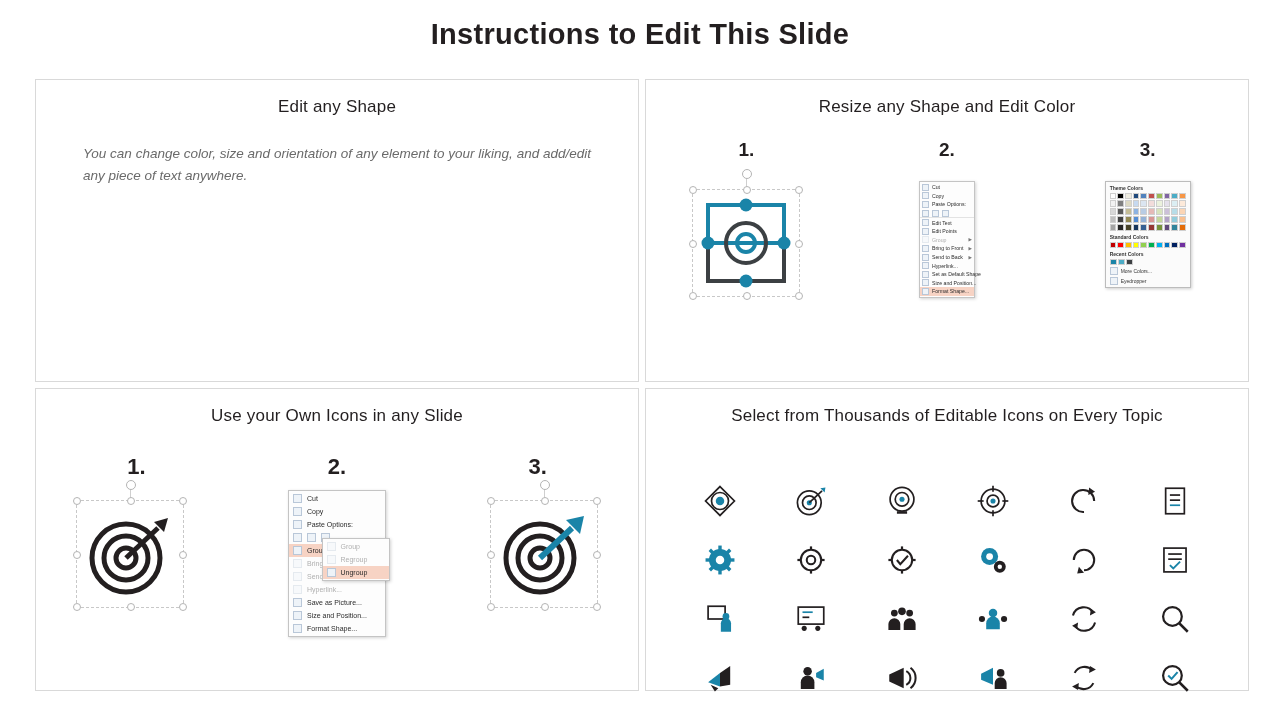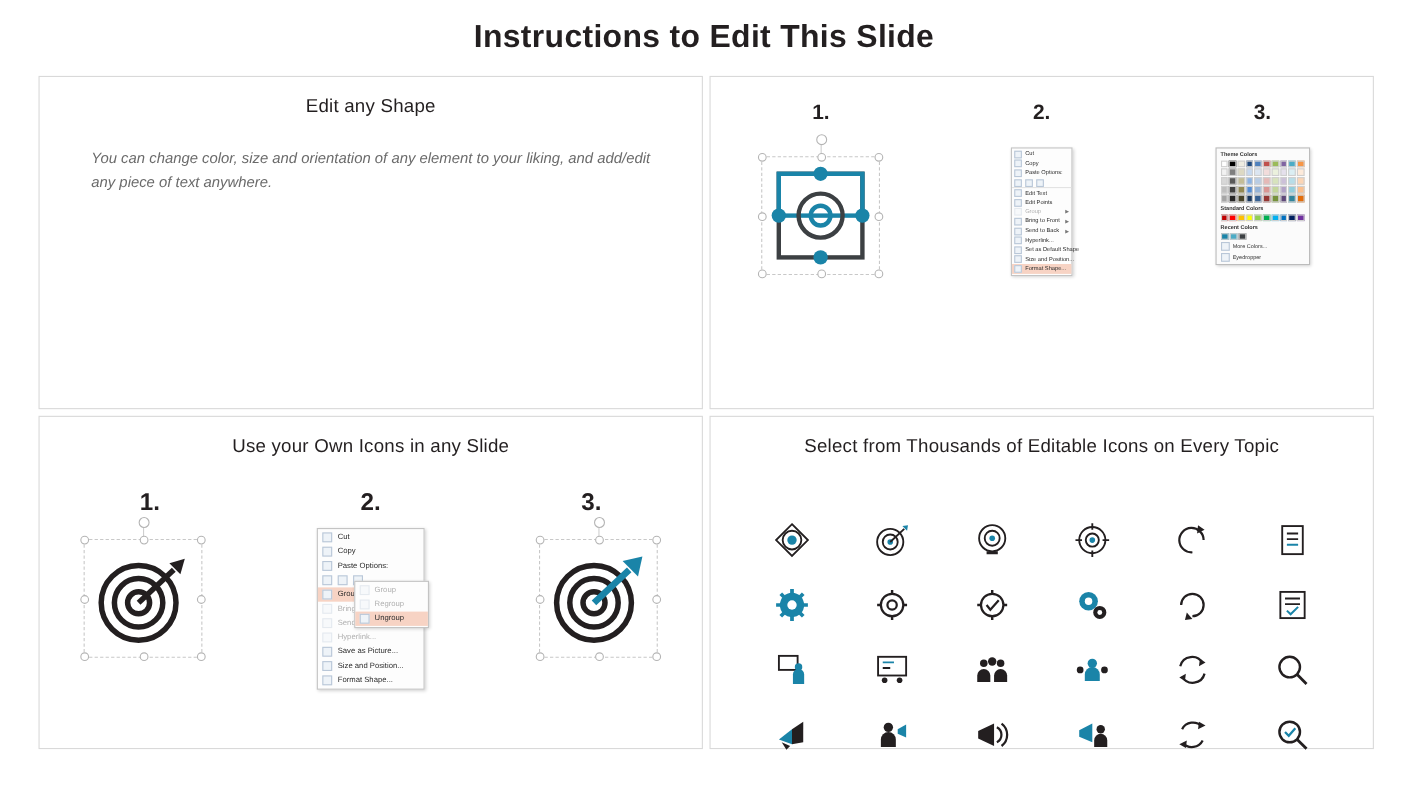--- a/index.html
+++ b/index.html
@@ -25,21 +25,21 @@
     text-align: center;
     font-size: 29px;
     font-weight: bold;
     color: #231f20;
     letter-spacing: 0.3px;
     padding-top: 18px;
   }
   .grid {
     position: absolute;
     left: 35px;
-    top: 69px;
+    top: 79px;
     width: 1212px;
     height: 620px;
     display: grid;
     grid-template-columns: 604px 604px;
     grid-template-rows: 303px 303px;
     gap: 6px 6px;
   }
   .panel {
     border: 1px solid #d9d9d9;
     box-sizing: border-box;
@@ -253,20 +253,21 @@
   <div class="slide-title">Instructions to Edit This Slide</div>
 
   <div class="grid">
 
     <div class="panel">
       <div class="panel-title">Edit any Shape</div>
       <div class="para second">You can change color, size and orientation of any element to your liking, and add/edit any piece of text anywhere.</div>
     </div>
 
     <div class="panel">
+      <div class="panel-title">Resize any Shape and Edit Color</div>
 
       <div class="steps">
         <div class="step-num">1.</div>
         <div class="step-num">2.</div>
         <div class="step-num">3.</div>
       </div>
 
       <div class="steps-row2">
 
         <div class="step-cell">

